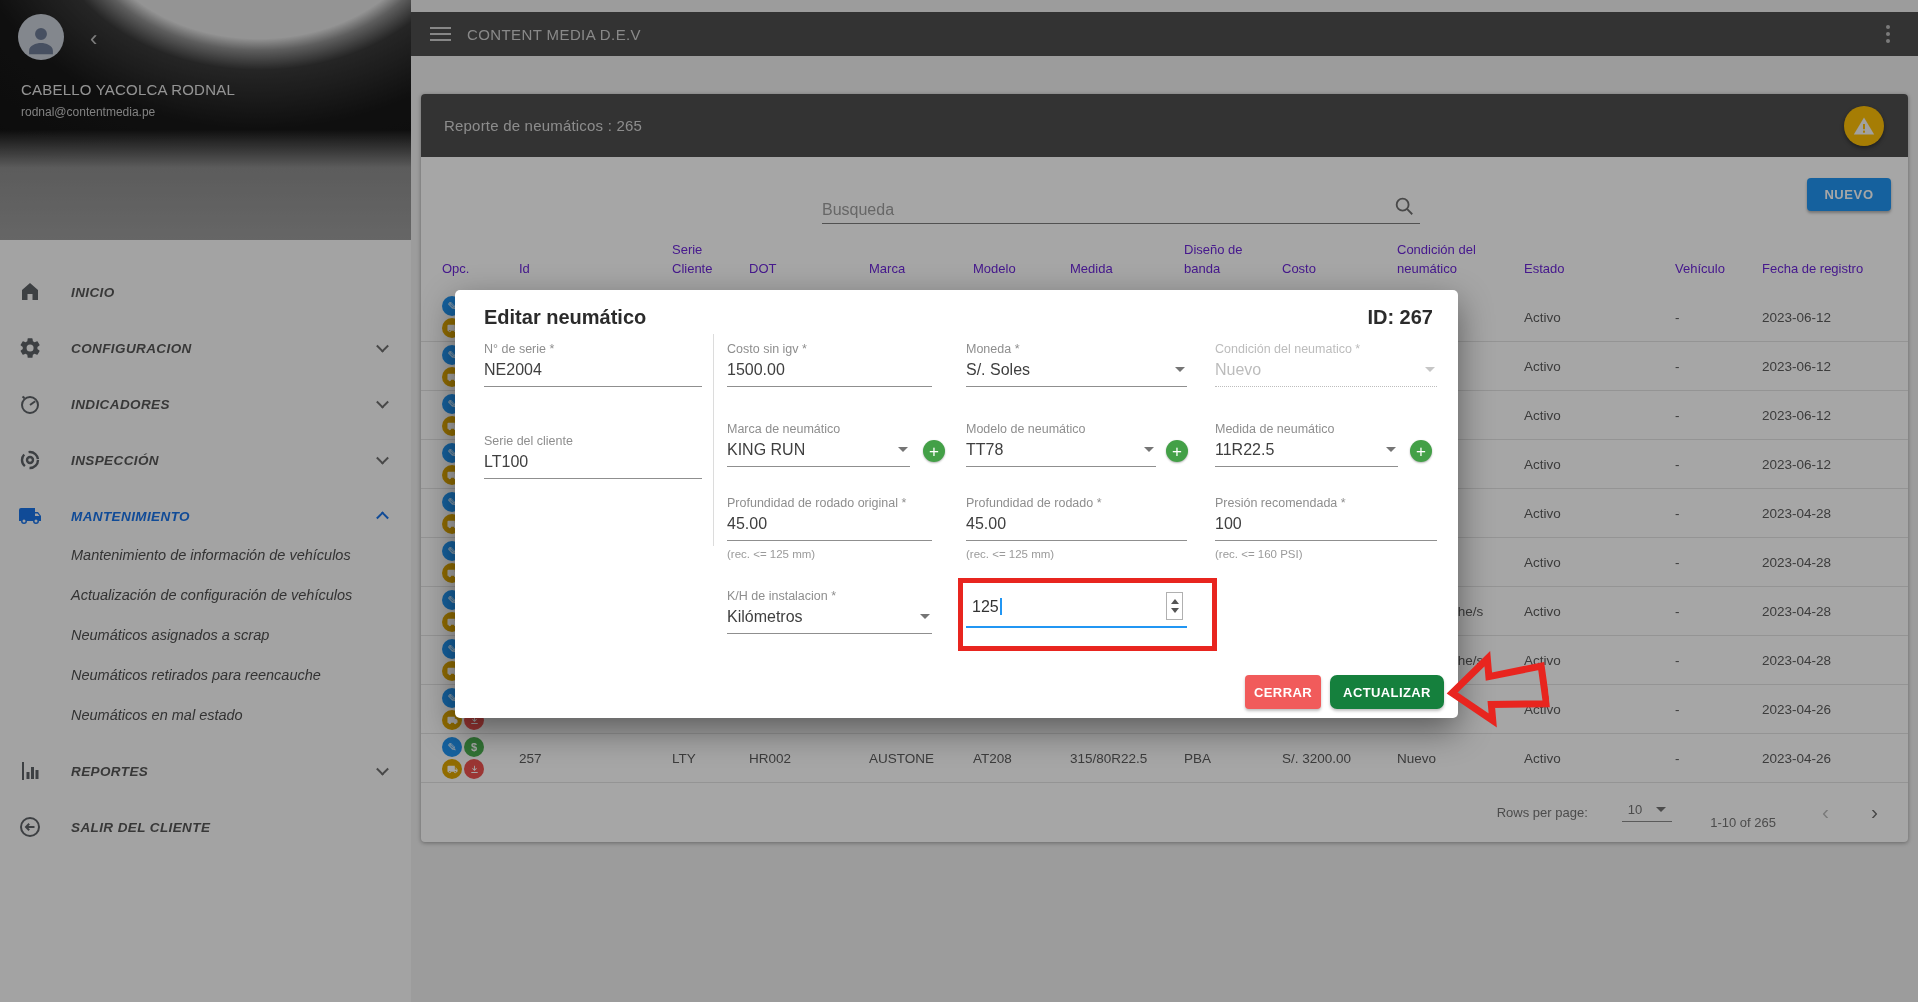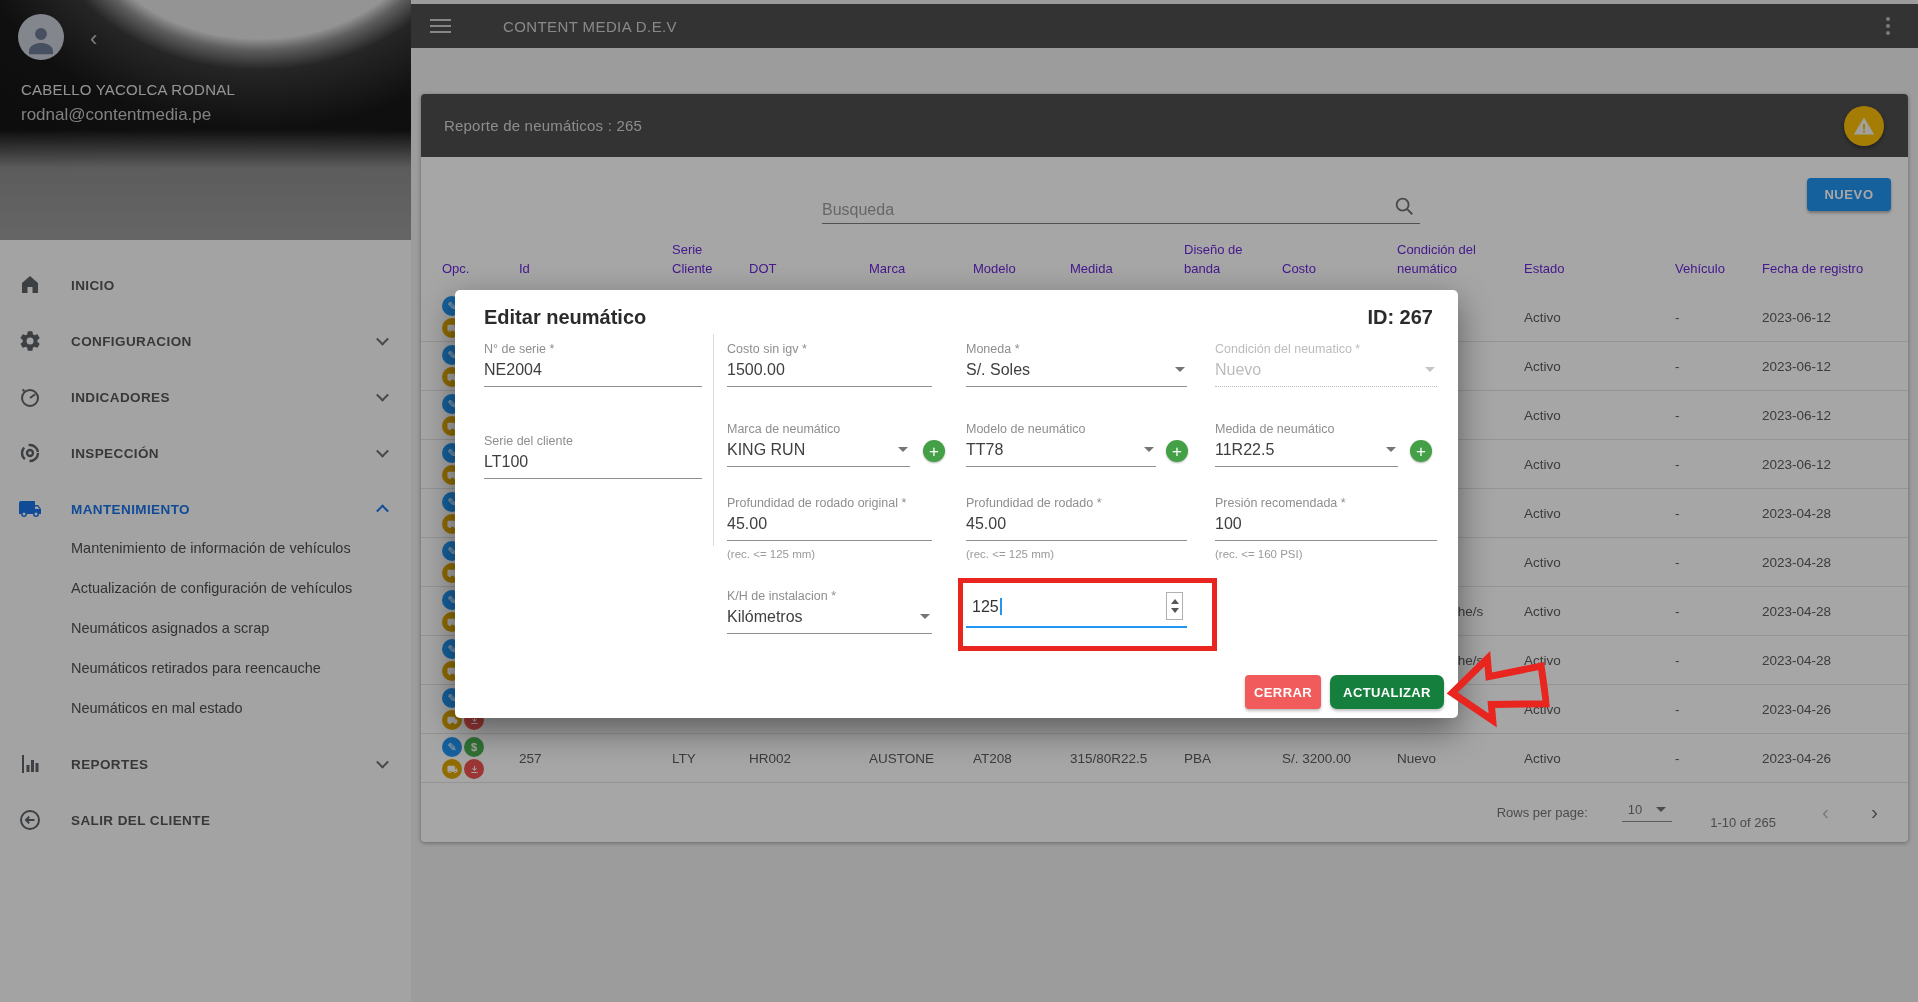--- a/index.html
+++ b/index.html
@@ -12,36 +12,36 @@
   .photo { position:relative; height:240px;
     background-color:#101010;
     background-image:
       linear-gradient(to bottom, rgba(20,20,20,0) 54%, rgba(155,155,155,.9) 70%, #9d9d9d 100%),
       radial-gradient(ellipse 520px 390px at 63% -90px, #e3e3e3 33%, #909090 36%, #3a3a3a 41%, #181818 56%, #0e0e0e 100%);
   }
   .avatar { position:absolute; left:18px; top:14px; width:46px; height:46px; border-radius:50%; background:#c9cfd9; display:flex; align-items:center; justify-content:center; overflow:hidden; }
   .avatar svg { width:34px; height:34px; fill:#6e7b95; margin-top:6px; }
   .collapse { position:absolute; left:90px; top:26px; font-size:22px; color:rgba(255,255,255,.7); }
   .uname { position:absolute; left:21px; top:81px; font-size:15px; color:#e3e3e3; letter-spacing:.2px; white-space:nowrap; }
-  .uemail { position:absolute; left:21px; top:105px; font-size:17px; color:#c6c6c6; }
-  .menu { padding-top:17px; }
+  .uemail { position:absolute; left:21px; top:105px; font-size:12px; color:#c6c6c6; }
+  .menu { padding-top:24px;font-style:italic; }
   .mi { position:relative; height:56px; display:flex; align-items:center; padding-left:18px; cursor:pointer; }
   .mi .ic { width:24px; height:24px; color:#5f6368; flex:none; }
   .mi .ic svg { width:24px; height:24px; display:block; }
   .mi .lbl { margin-left:29px; font-size:13.5px; font-weight:bold; letter-spacing:.4px; color:#575757; white-space:nowrap; }
   .mi.active .lbl { color:#1a73e8; }
   .mi.active .ic { color:#1a73e8; }
   .chev { position:absolute; right:24px; top:50%; width:9px; height:9px; border-right:2px solid #6f6f6f; border-bottom:2px solid #6f6f6f; transform:translateY(-70%) rotate(45deg); }
   .chev.up { transform:translateY(-30%) rotate(225deg); border-color:#1a73e8; }
   .subs { margin-top:-9px; }
   .sub { height:40px; display:flex; align-items:center; padding-left:71px; font-size:14.5px; color:#4f4f4f; white-space:nowrap; cursor:pointer; }
   .mi.after-subs { margin-top:8px;text-align:center; }
 
   
-  .topbar { position:absolute; left:411px; top:4px; width:1507px; height:44px; background:#4f4f4f; display:flex; align-items:center; z-index:1;gap:36px; }
+  .topbar { position:absolute; left:411px; top:12px; width:1507px; height:44px; background:#4f4f4f; display:flex; align-items:center; z-index:1; }
   .burger { margin-left:19px; width:21px; cursor:pointer; }
   .burger div { height:2px; background:#cfcfcf; margin:4px 0; }
   .tb-title { margin-left:16px; font-size:15px; color:#d2d2d2; letter-spacing:.4px; }
   .kebab { position:absolute; right:18px; top:10px; width:24px; height:24px; cursor:pointer; }
   .kebab div { width:4px; height:4px; border-radius:50%; background:#bdbdbd; margin:3px auto; }
 
   
   .card { position:absolute; left:421px; top:94px; width:1487px; height:748px; background:#ffffff; border-radius:4px; box-shadow:0 1px 4px rgba(0,0,0,.35); z-index:1; }
   .card-head { position:relative; height:63px; background:#4f4f4f; border-radius:4px 4px 0 0; display:flex; align-items:center; }
   .ch-title { margin-left:23px; font-size:15px; color:#d8d8d8; letter-spacing:.2px; }

